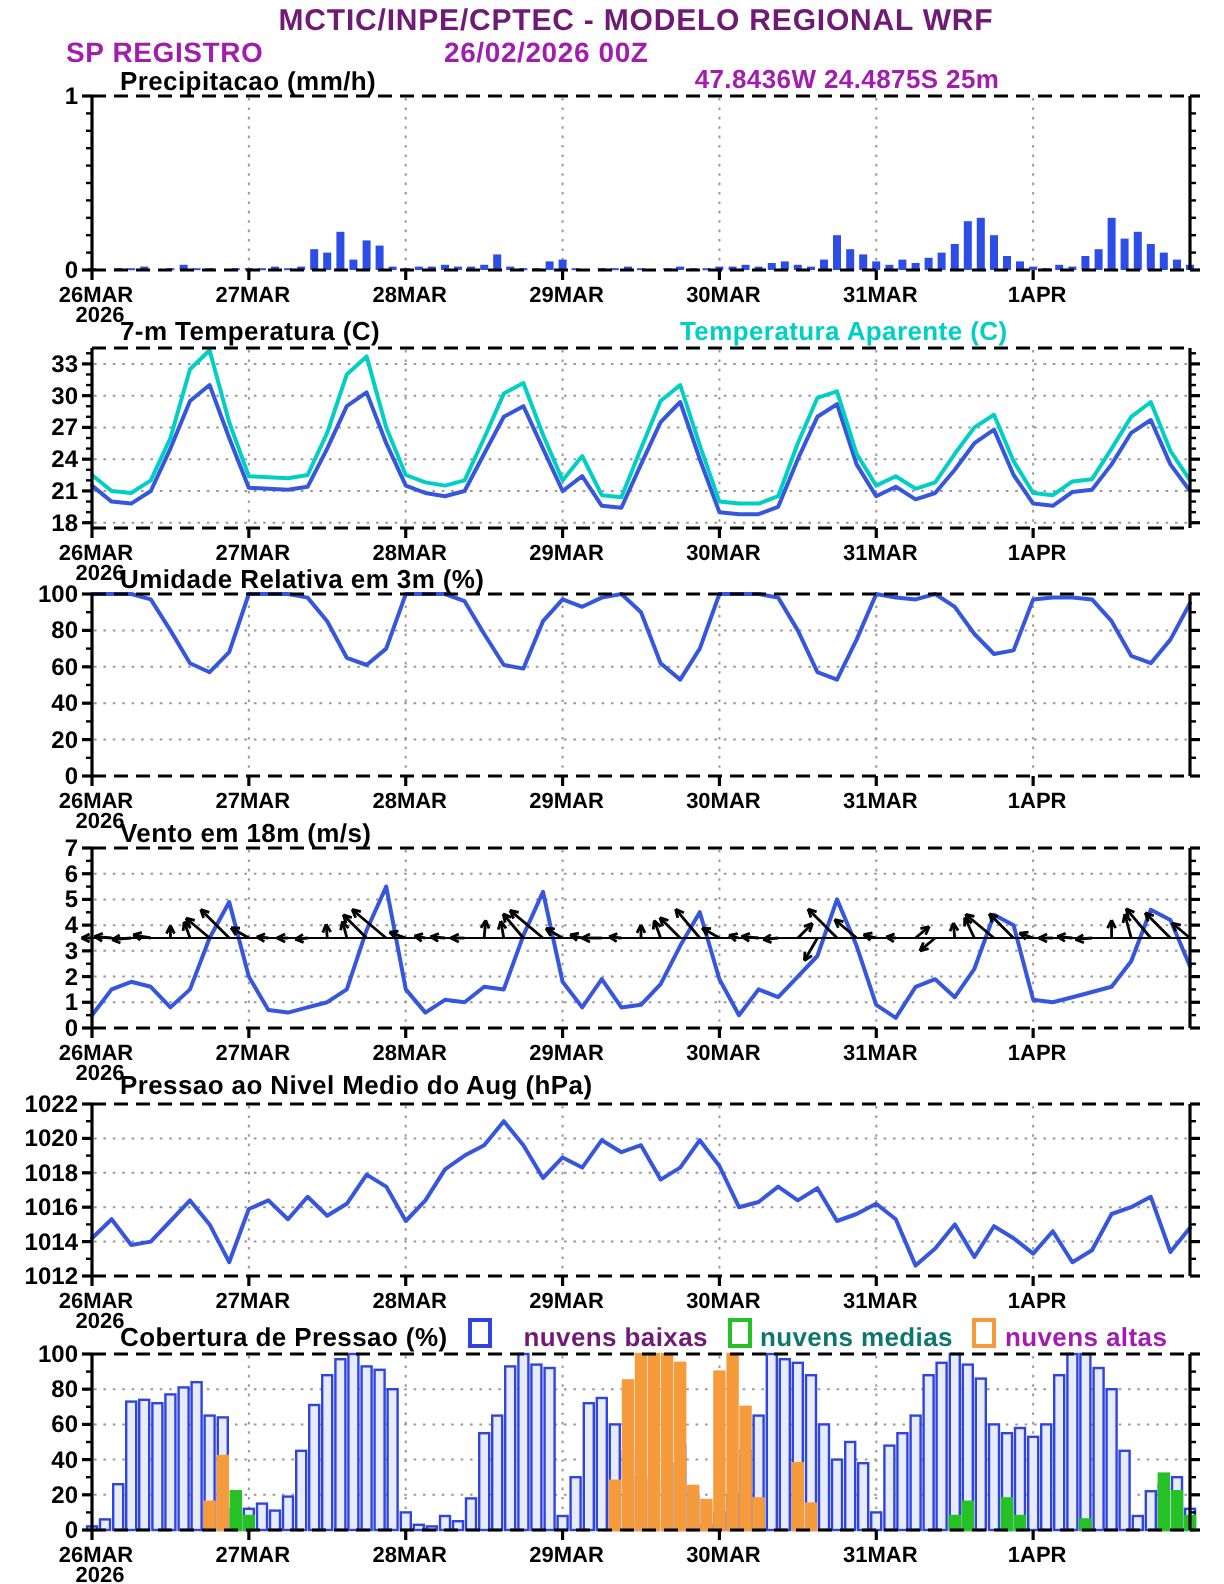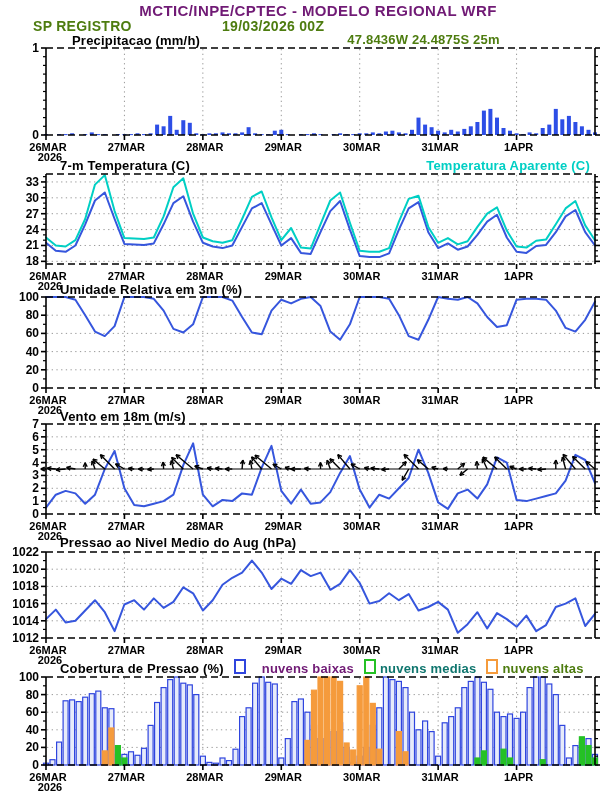--- a/index.html
+++ b/index.html
@@ -5,21 +5,21 @@
   html,body{margin:0;padding:0;background:#fff;}
   .wrap{position:relative;width:612px;height:792px;background:#fff;overflow:hidden;
         font-family:"Liberation Sans",sans-serif;}
   #plot{position:absolute;left:0;top:0;}
   #plot text{font-family:"Liberation Sans",sans-serif;font-weight:bold;fill:#000;}
   .t{position:absolute;font-weight:bold;white-space:nowrap;color:#000;}
   .h1{font-size:15px;letter-spacing:.4px;}
   .h2{font-size:14px;letter-spacing:.3px;}
   .pt{font-size:13px;letter-spacing:.2px;}
   .blue{color:#701a75;padding-left:12px;}
-  .orange{color:#4d7c0f;}
+  .orange{color:#a21caf;}
   .cyan{color:#00cfc4;}
   .green{color:#0f766e;}
   .leg-sq{display:inline-block;width:8px;height:11px;border:2px solid;background:#fff;
           margin:0 4px 0 10px;vertical-align:-1px;}
   .sq-blue{border-color:#2f45de;}
   .sq-green{border-color:#25c125;}
   .sq-orange{border-color:#f59b3c;}
 </style>
 </head>
 <body>
@@ -763,27 +763,27 @@
         <line x1="438.14285714285717" y1="765" x2="438.14285714285717" y2="770" stroke="#000" stroke-width="1.6"></line>
         <text x="440.14285714285717" y="781" text-anchor="middle" font-size="11">31MAR</text>
         <line x1="516.5714285714286" y1="765" x2="516.5714285714286" y2="770" stroke="#000" stroke-width="1.6"></line>
         <text x="518.5714285714286" y="781" text-anchor="middle" font-size="11">1APR</text>
         <text x="50" y="791" text-anchor="middle" font-size="11">2026</text>
       </g>
     </svg>
 
   <div class="t h1 blue" style="left:0;top:2px;width:612px;text-align:center">MCTIC/INPE/CPTEC - MODELO REGIONAL WRF</div>
   <div class="t h2 orange" style="left:33px;top:18px">SP REGISTRO</div>
-  <div class="t h2 orange" style="left:222px;top:18px">19/03/2026 00Z</div>
+  <div class="t h2 orange" style="left:222px;top:18px">26/02/2026 00Z</div>
 
-  <div class="t pt" style="left:72px;top:33px">Precipitacao (mm/h)</div>
+  <div class="t pt" style="left:60px;top:33px">Precipitacao (mm/h)</div>
   <div class="t pt orange" style="left:300px;top:32px;width:247px;text-align:center">47.8436W 24.4875S 25m</div>
 
   <div class="t pt" style="left:60px;top:158px">7-m Temperatura (C)</div>
-  <div class="t pt cyan" style="left:340px;top:158px;width:250px;text-align:right">Temperatura Aparente (C)</div>
+  <div class="t pt cyan" style="left:340px;top:158px;width:250px;">Temperatura Aparente (C)</div>
 
   <div class="t pt" style="left:60px;top:282px">Umidade Relativa em 3m (%)</div>
   <div class="t pt" style="left:60px;top:409px">Vento em 18m (m/s)</div>
   <div class="t pt" style="left:60px;top:535px">Pressao ao Nivel Medio do Aug (hPa)</div>
 
   <div class="t pt" style="left:60px;top:659px">
     <span>Cobertura de Pressao (%)</span><span class="leg-sq sq-blue"></span><span class="blue">nuvens baixas</span><span class="leg-sq sq-green"></span><span class="green">nuvens medias</span><span class="leg-sq sq-orange"></span><span class="orange">nuvens altas</span>
   </div>
 </div>
 

